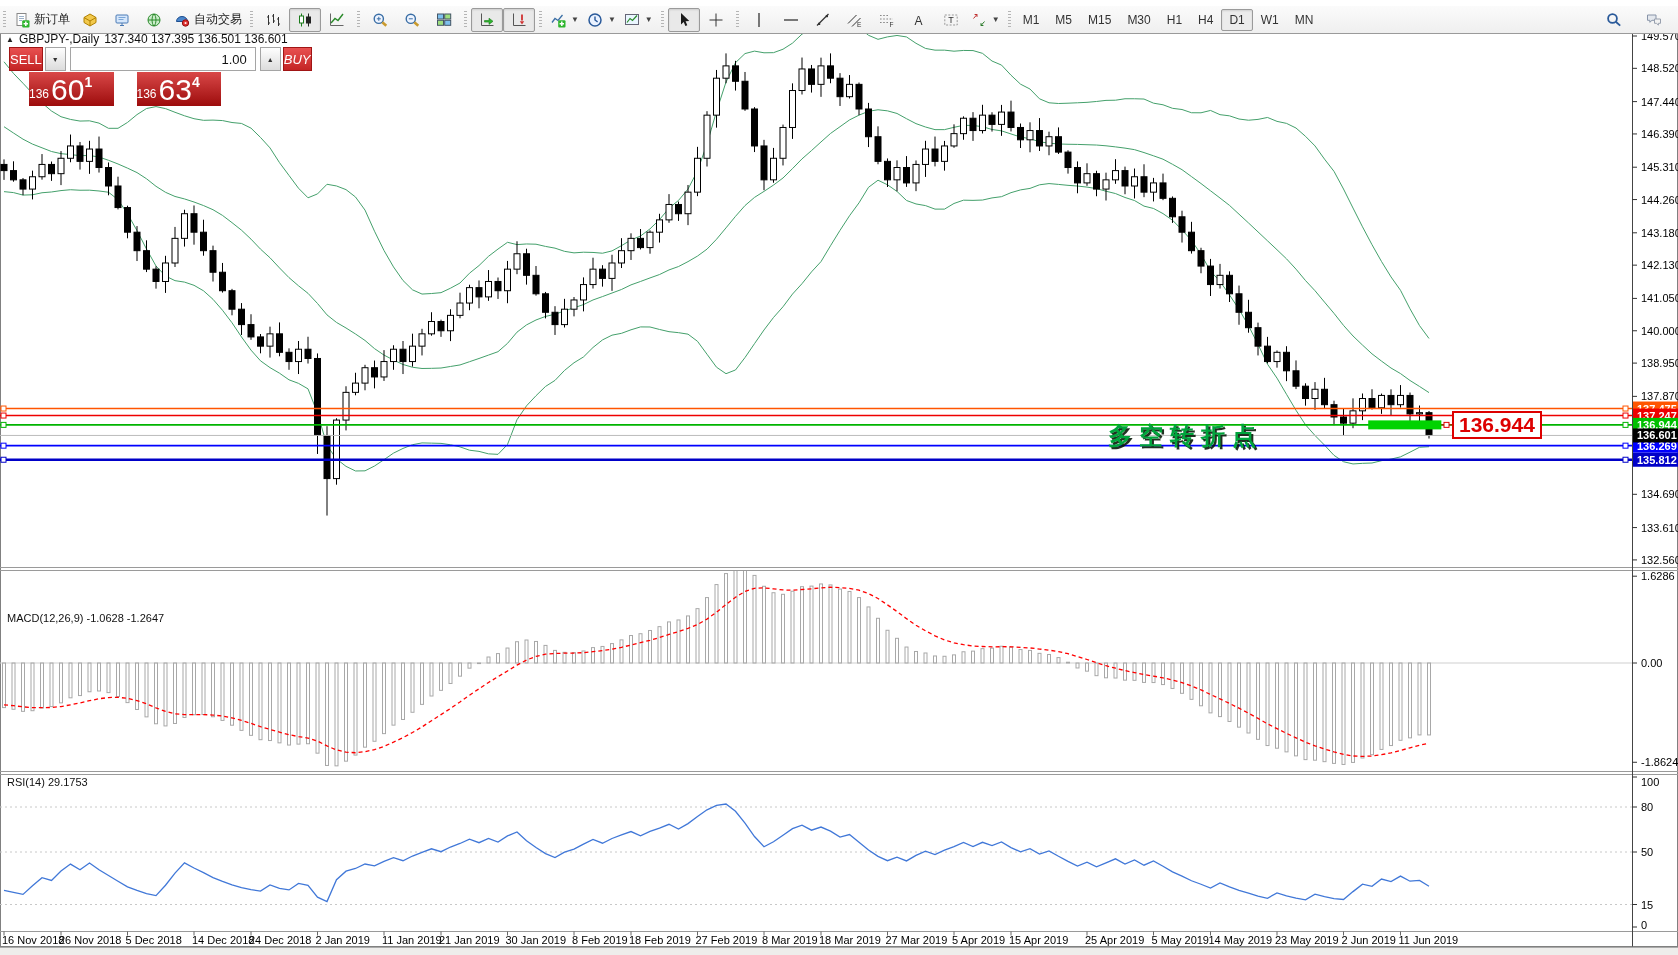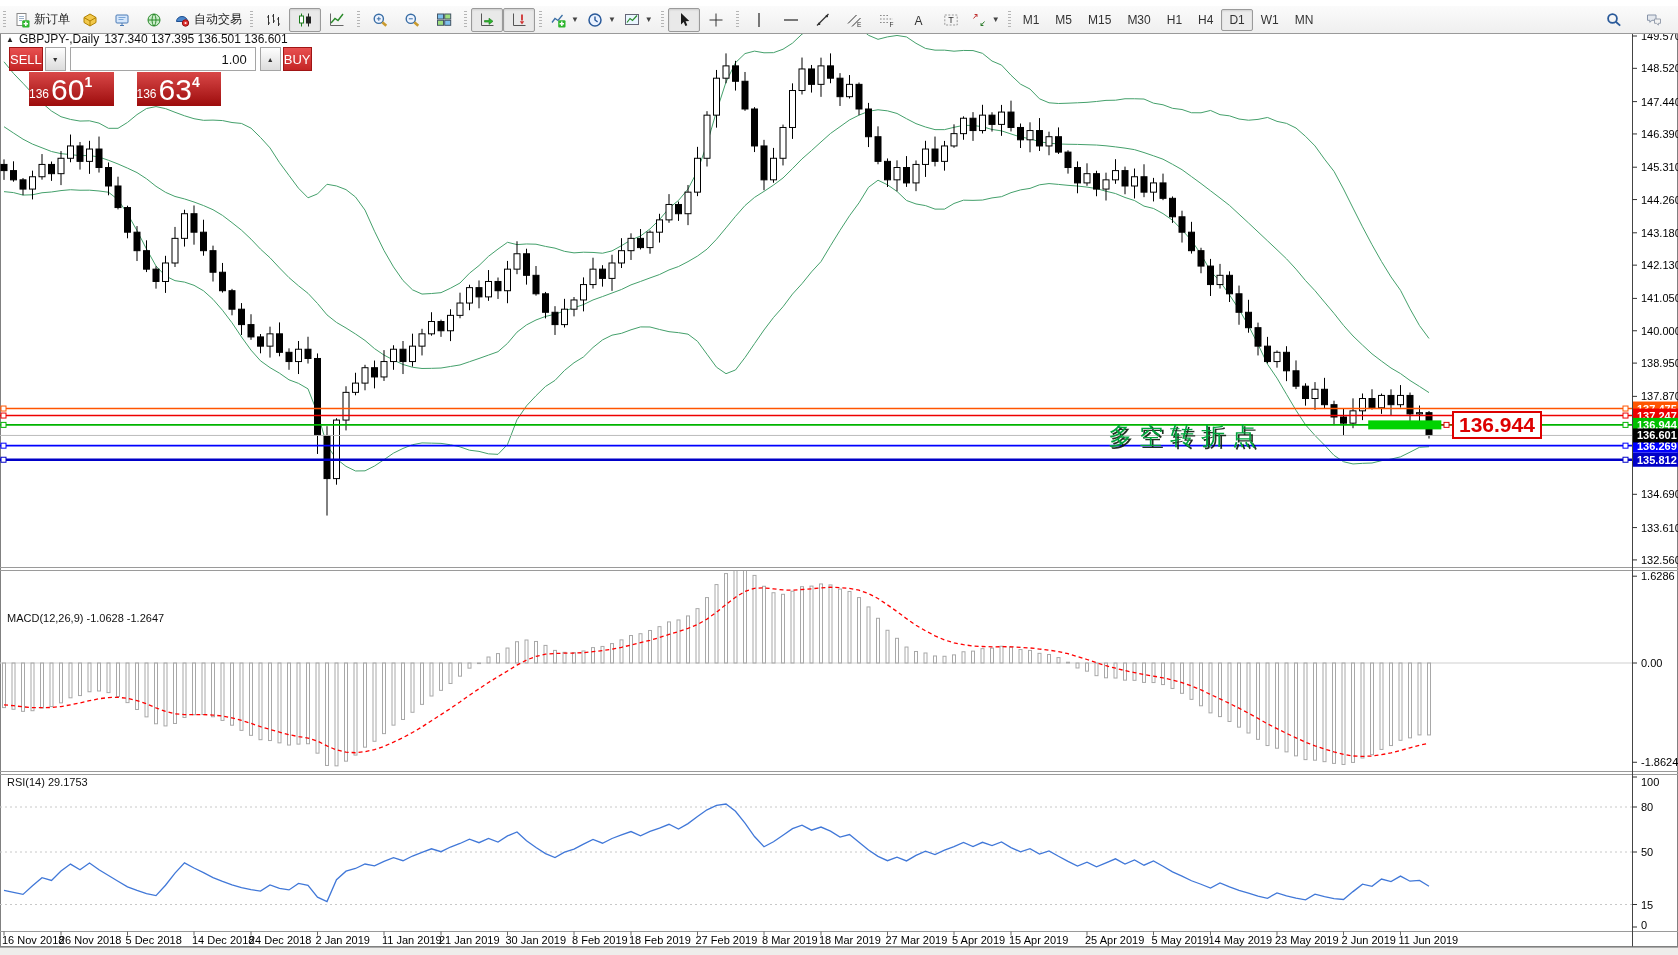--- a/index.html
+++ b/index.html
@@ -35,38 +35,38 @@
   
   .chart-header{position:absolute;left:6px;top:32px;z-index:6;font-size:12px;color:#111;
                 display:flex;align-items:center;gap:5px;white-space:nowrap;}
   .chart-header .tri{font-size:8px;color:#222;}
 
   .trade-panel{position:absolute;left:9px;top:47px;width:212px;z-index:6;}
   .tp-row1{display:flex;height:24px;gap:2px;}
   .tp-sell,.tp-buy{color:#fff;font-size:13px;display:flex;align-items:center;justify-content:center;
       background:linear-gradient(#e85050,#c42525);border:1px solid #a01515;box-sizing:border-box;}
   .tp-sell{width:46px;}
-  .tp-buy{width:50px;}
+  .tp-buy{width:50px;font-style:italic;}
   .vol-wrap{display:flex;flex:1;gap:4px;}
   .vol-btn{width:21px;border:1px solid #a5a5a5;background:linear-gradient(#fefefe,#dcdcdc);
            font-size:7px;color:#333;display:flex;align-items:center;justify-content:center;padding:0;}
   .vol-input{flex:1;border:1px solid #a5a5a5;font-size:13px;text-align:right;padding:0 8px 0 0;
              font-family:"Liberation Sans",sans-serif;color:#111;min-width:0;}
   .tp-row2{display:flex;gap:3px;margin-top:1px;height:34px;}
   .big-price{flex:1;background:linear-gradient(#d94848,#9d0c0c);color:#fff;
              display:flex;align-items:flex-end;justify-content:flex-start;padding-bottom:1px;margin-left:20px;}
   .bp-small{font-size:12px;padding-bottom:4px;margin-right:2px;}
   .bp-main{font-size:30px;font-weight:normal;line-height:30px;}
   .bp-sup{font-size:14px;font-weight:bold;align-self:flex-start;margin-top:2px;}
 
   .ind-label{position:absolute;z-index:6;font-size:11px;color:#111;white-space:nowrap;}
   .ind-label.macd{left:7px;top:572px;margin-top:40px;}
   .ind-label.rsi{left:7px;top:776px;}
 
-  .annotation{position:absolute;left:1108px;top:420px;z-index:7;font-size:24px;font-weight:normal;
+  .annotation{position:absolute;left:1108px;top:420px;z-index:7;font-size:24px;font-weight:bold;
               letter-spacing:7px;white-space:nowrap;text-shadow:2px 2px 0 rgba(10,25,10,.9);}
   .callout{position:absolute;left:1452px;top:411px;z-index:7;background:#fff;
            border:2px solid #dd0000;font-size:21px;font-weight:bold;line-height:24px;
            padding:0 5px;white-space:nowrap;}
 </style>
 </head>
 <body>
 
 <div class="app">
 

